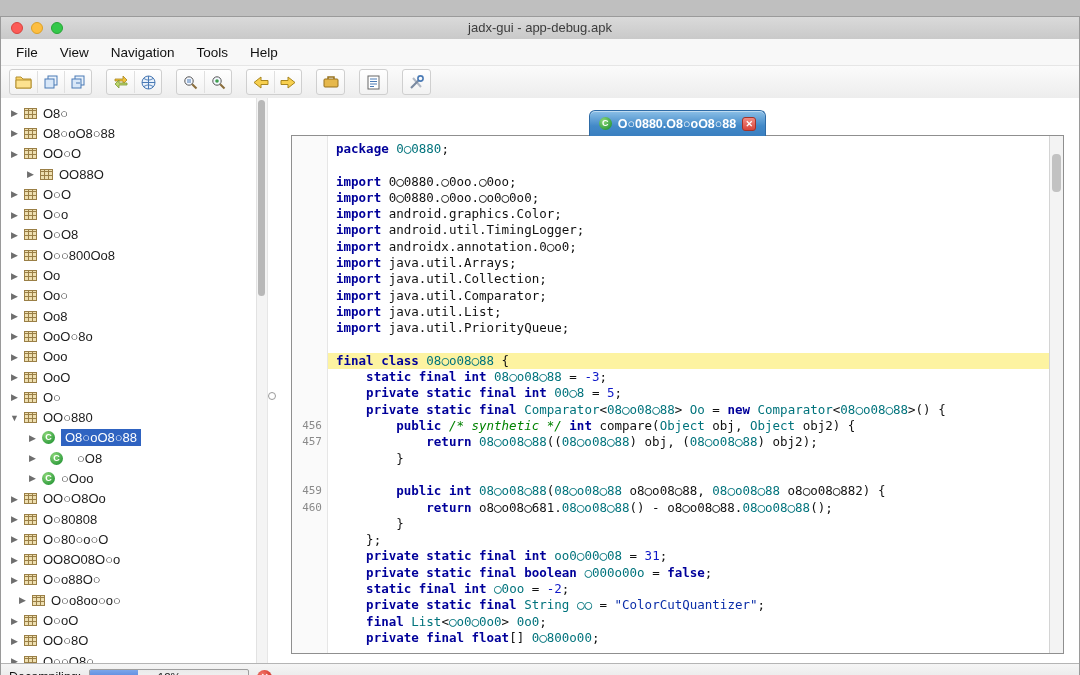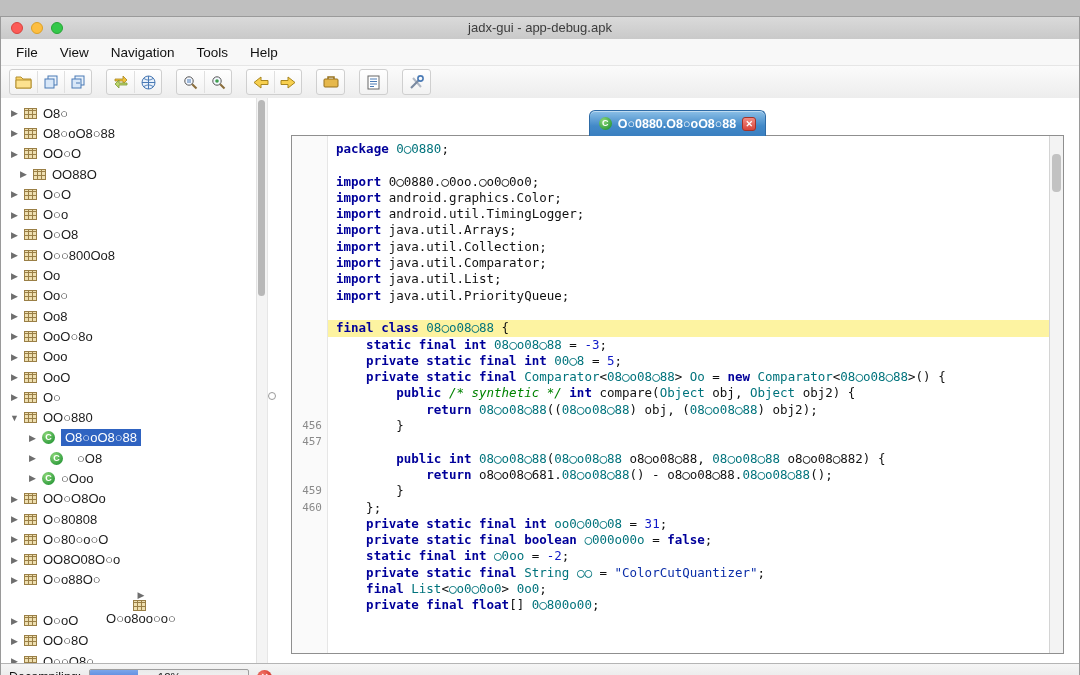--- a/index.html
+++ b/index.html
@@ -222,21 +222,21 @@
           <div class="tree-row" style="padding-left: 6px;">
             <span class="arrow"></span>
             <span class="icon-package"></span>
             <span class="tree-label">O8○oO8○88</span>
           </div>
           <div class="tree-row" style="padding-left: 6px;">
             <span class="arrow"></span>
             <span class="icon-package"></span>
             <span class="tree-label">OO○O</span>
           </div>
-          <div class="tree-row" style="padding-left: 15px;">
+          <div class="tree-row" style="padding-left: 22px;">
             <span class="arrow"></span>
             <span class="icon-package"></span>
             <span class="tree-label">OO88O</span>
           </div>
           <div class="tree-row" style="padding-left: 6px;">
             <span class="arrow"></span>
             <span class="icon-package"></span>
             <span class="tree-label">O○O</span>
           </div>
           <div class="tree-row" style="padding-left: 6px;">
@@ -327,21 +327,21 @@
           <div class="tree-row" style="padding-left: 6px;">
             <span class="arrow"></span>
             <span class="icon-package"></span>
             <span class="tree-label">OO8O08O○o</span>
           </div>
           <div class="tree-row" style="padding-left: 6px;">
             <span class="arrow"></span>
             <span class="icon-package"></span>
             <span class="tree-label">O○o88O○</span>
           </div>
-          <div class="tree-row" style="padding-left: 14px; flex-direction: column;">
+          <div class="tree-row" style="padding-left: 14px;">
             <span class="arrow"></span>
             <span class="icon-package"></span>
             <span class="tree-label">O○o8oo○o○</span>
           </div>
           <div class="tree-row" style="padding-left: 6px;">
             <span class="arrow"></span>
             <span class="icon-package"></span>
             <span class="tree-label">O○oO</span>
           </div>
           <div class="tree-row" style="padding-left: 6px;">
@@ -401,23 +401,25 @@
             <div class="gut-line"></div>
             <div class="gut-line"></div>
             <div class="gut-line"></div>
             <div class="gut-line"></div>
             <div class="gut-line"></div>
             <div class="gut-line"></div>
           </div>
         <div class="code-col">
             <div class="code-line"><span class="tk-kw">package</span><span class="tk-pl"> </span><span class="tk-id">0○0880</span><span class="tk-pl">;</span></div>
             <div class="code-line"></div>
+            <div class="code-line"><span class="tk-kw">import</span><span class="tk-pl"> 0○0880.○0oo.○0oo;</span></div>
             <div class="code-line"><span class="tk-kw">import</span><span class="tk-pl"> 0○0880.○0oo.○o0○0o0;</span></div>
             <div class="code-line"><span class="tk-kw">import</span><span class="tk-pl"> android.graphics.Color;</span></div>
             <div class="code-line"><span class="tk-kw">import</span><span class="tk-pl"> android.util.TimingLogger;</span></div>
+            <div class="code-line"><span class="tk-kw">import</span><span class="tk-pl"> androidx.annotation.0○o0;</span></div>
             <div class="code-line"><span class="tk-kw">import</span><span class="tk-pl"> java.util.Arrays;</span></div>
             <div class="code-line"><span class="tk-kw">import</span><span class="tk-pl"> java.util.Collection;</span></div>
             <div class="code-line"><span class="tk-kw">import</span><span class="tk-pl"> java.util.Comparator;</span></div>
             <div class="code-line"><span class="tk-kw">import</span><span class="tk-pl"> java.util.List;</span></div>
             <div class="code-line"><span class="tk-kw">import</span><span class="tk-pl"> java.util.PriorityQueue;</span></div>
             <div class="code-line"></div>
             <div class="code-line hl"><span class="tk-kw">final</span><span class="tk-pl"> </span><span class="tk-kw">class</span><span class="tk-pl"> </span><span class="tk-id">08○o08○88</span><span class="tk-pl"> {</span></div>
             <div class="code-line"><span class="tk-pl">    </span><span class="tk-kw">static</span><span class="tk-pl"> </span><span class="tk-kw">final</span><span class="tk-pl"> </span><span class="tk-kw">int</span><span class="tk-pl"> </span><span class="tk-id">08○o08○88</span><span class="tk-pl"> = </span><span class="tk-num">-3</span><span class="tk-pl">;</span></div>
             <div class="code-line"><span class="tk-pl">    </span><span class="tk-kw">private</span><span class="tk-pl"> </span><span class="tk-kw">static</span><span class="tk-pl"> </span><span class="tk-kw">final</span><span class="tk-pl"> </span><span class="tk-kw">int</span><span class="tk-pl"> </span><span class="tk-id">00○8</span><span class="tk-pl"> = </span><span class="tk-num">5</span><span class="tk-pl">;</span></div>
             <div class="code-line"><span class="tk-pl">    </span><span class="tk-kw">private</span><span class="tk-pl"> </span><span class="tk-kw">static</span><span class="tk-pl"> </span><span class="tk-kw">final</span><span class="tk-pl"> </span><span class="tk-id">Comparator</span><span class="tk-pl">&lt;</span><span class="tk-id">08○o08○88</span><span class="tk-pl">&gt; </span><span class="tk-id">Oo</span><span class="tk-pl"> = </span><span class="tk-kw">new</span><span class="tk-pl"> </span><span class="tk-id">Comparator</span><span class="tk-pl">&lt;</span><span class="tk-id">08○o08○88</span><span class="tk-pl">&gt;() {</span></div>

